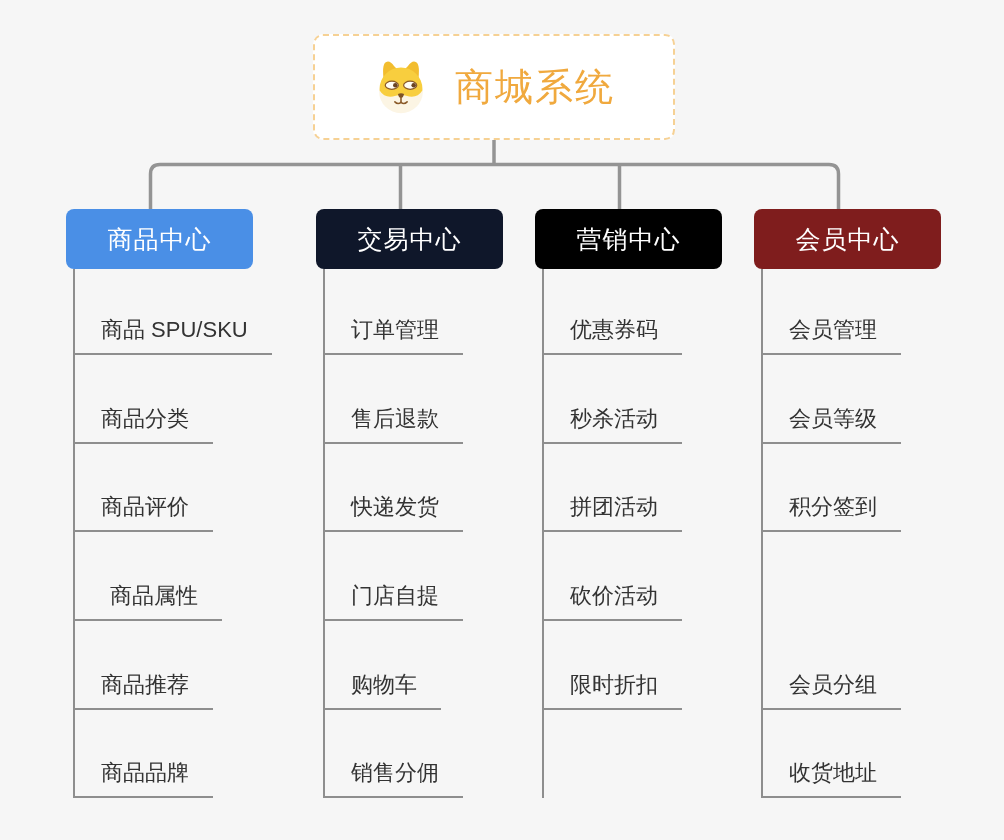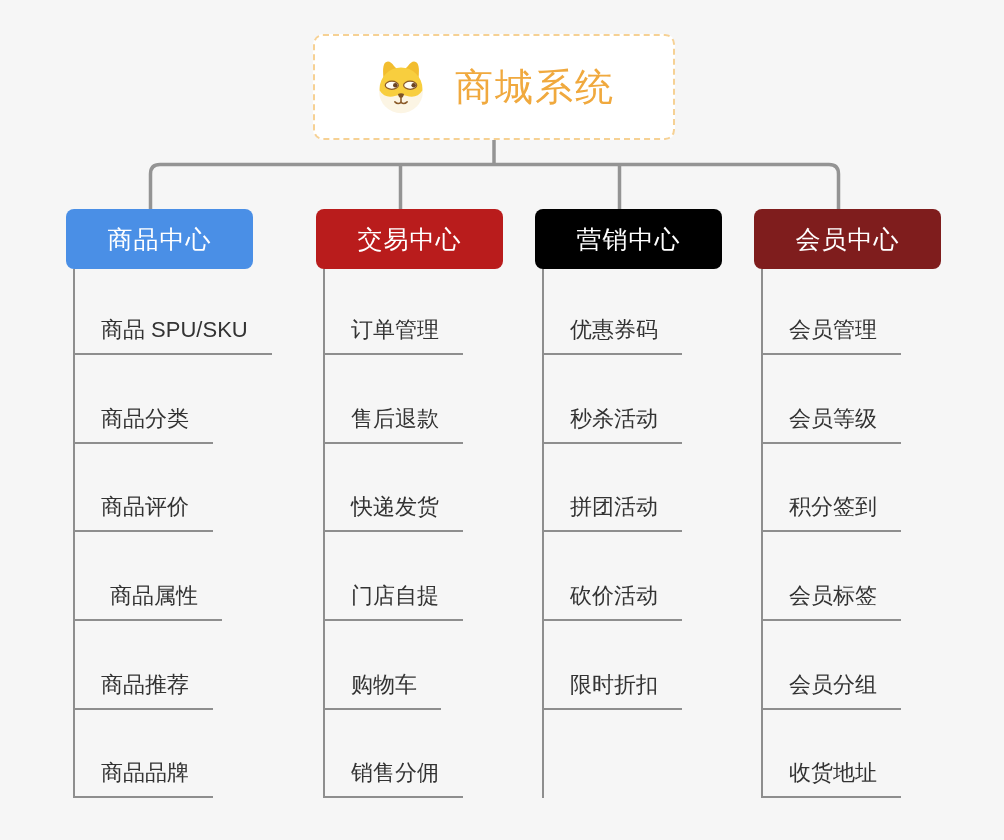--- a/index.html
+++ b/index.html
@@ -94,21 +94,21 @@
       </div>
       <div class="branch-spine"></div>
     <div class="leaf" style="top: 104px;">商品 SPU/SKU</div>
       <div class="leaf" style="top: 193px;">商品分类</div>
       <div class="leaf" style="top: 281px;">商品评价</div>
       <div class="leaf" style="top: 370px; padding-left: 37px;">商品属性</div>
       <div class="leaf" style="top: 547px;">商品品牌</div>
       <div class="leaf" style="top: 459px;">商品推荐</div>
     </div>
     <div class="branch" style="left: 307px;">
-      <div class="branch-header" style="background: #b91c1c;">
+      <div class="branch-header" style="background: #0f172a;">
         <span class="branch-label">交易中心</span>
       </div>
       <div class="branch-spine"></div>
     <div class="leaf" style="top: 104px;">订单管理</div>
       <div class="leaf" style="top: 193px;">售后退款</div>
       <div class="leaf" style="top: 281px;">快递发货</div>
       <div class="leaf" style="top: 370px;">门店自提</div>
       <div class="leaf" style="top: 459px;">购物车</div>
       <div class="leaf" style="top: 547px;">销售分佣</div>
     </div>
@@ -124,17 +124,16 @@
       <div class="leaf" style="top: 459px;">限时折扣</div>
     </div>
     <div class="branch" style="left: 745px;">
       <div class="branch-header" style="background: #7f1d1d;">
         <span class="branch-label">会员中心</span>
       </div>
       <div class="branch-spine"></div>
     <div class="leaf" style="top: 104px;">会员管理</div>
       <div class="leaf" style="top: 193px;">会员等级</div>
       <div class="leaf" style="top: 281px;">积分签到</div>
-      <div class="leaf" style="top: 370px;">会员标签</div>
       <div class="leaf" style="top: 459px;">会员分组</div>
       <div class="leaf" style="top: 547px;">收货地址</div>
     </div>
   </div>
 
 </body></html>

